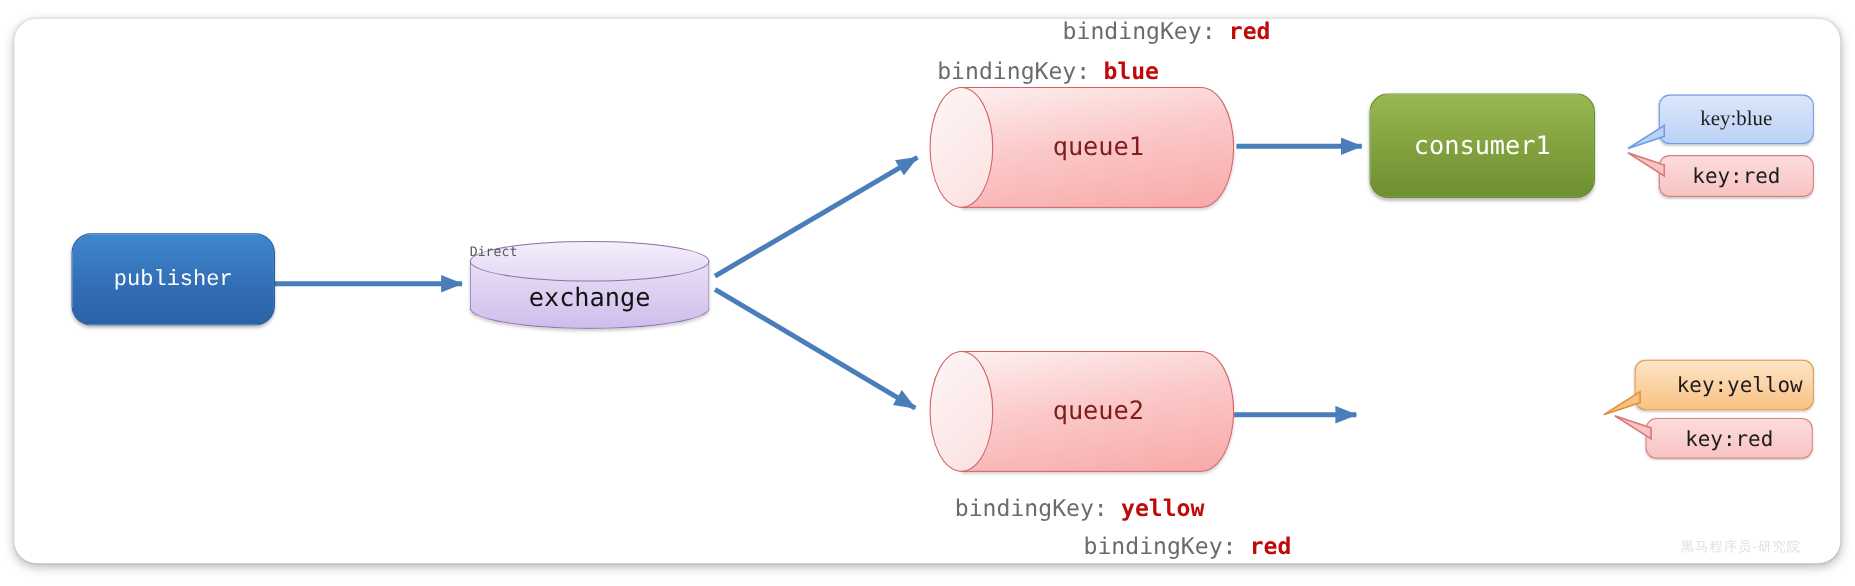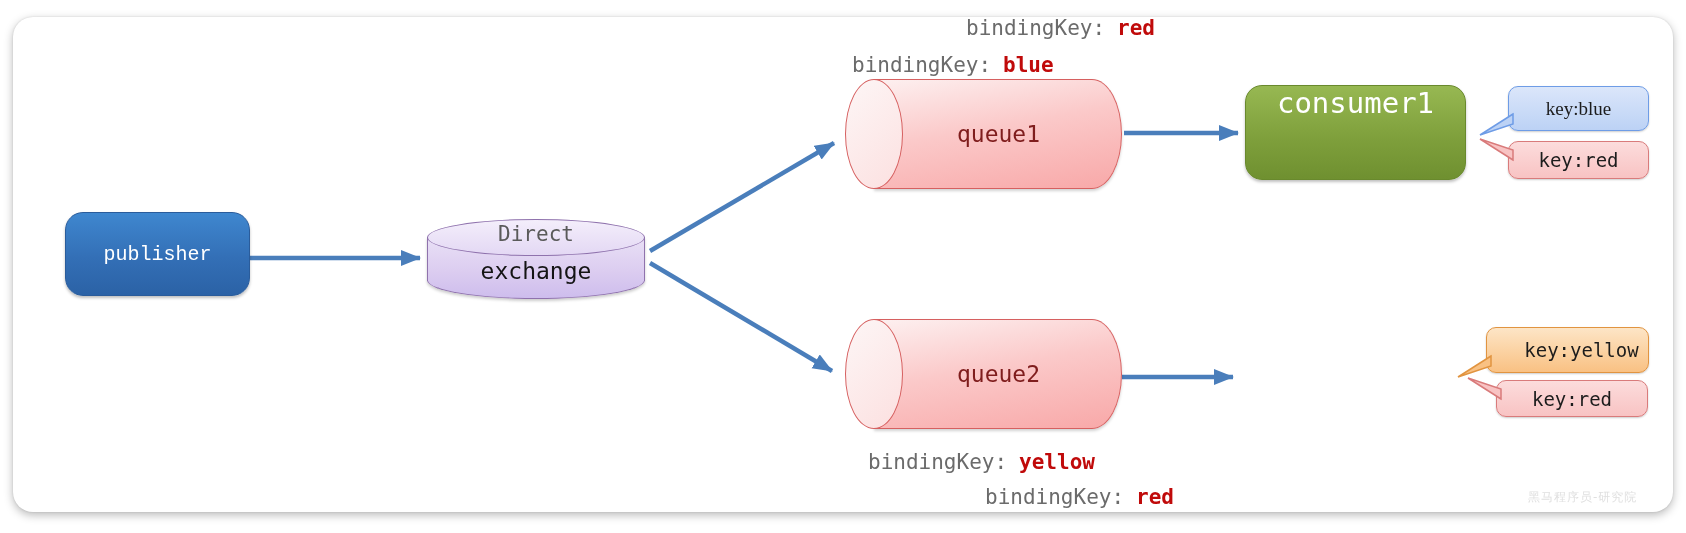--- a/index.html
+++ b/index.html
@@ -19,46 +19,46 @@
   
   .cyl-v{position:absolute;left:427px;top:219px;width:218px;height:80px;}
   .cv-body{position:absolute;left:0;top:18px;width:100%;height:62px;box-sizing:border-box;
            background:linear-gradient(180deg,#e9e0f6 0%,#dccdf0 55%,#cebded 100%);
            border:1.5px solid #8f72ad;border-top:none;
            border-radius:0 0 110px 110px / 0 0 19px 19px;
            box-shadow:0 2px 3px rgba(0,0,0,0.2);}
   .cv-top{position:absolute;left:0;top:0;width:100%;height:37px;box-sizing:border-box;
           background:linear-gradient(180deg,#f4eefb 0%,#e3d8f4 100%);
           border:1.5px solid #8f72ad;border-radius:50%;}
-  .cv-kind{position:absolute;left:0;top:3px;width:100%;text-align:center;
-           font-size:21px;color:#5a5a5a;}
+  .cv-kind{position:absolute;left:0;top:3px;width:100%;
+           font-size:12px;color:#5a5a5a;}
   .cv-name{position:absolute;left:0;top:39px;width:100%;text-align:center;
            font-size:23px;color:#141414;}
 
   
   .cyl-h{position:absolute;width:277px;height:110px;}
   .q1{left:845px;top:79px;} .q2{left:845px;top:319px;}
   .ch-body{position:absolute;left:29px;top:0;width:248px;height:110px;box-sizing:border-box;
            background:linear-gradient(170deg,#fdf0f0 0%,#fbc9c9 45%,#f8a8a8 100%);
            border:1.5px solid #d66060;border-left:none;
            border-radius:0 30px 30px 0 / 0 55px 55px 0;
            box-shadow:0 2px 3px rgba(0,0,0,0.18);}
   .ch-cap{position:absolute;left:0;top:0;width:58px;height:110px;box-sizing:border-box;
           background:linear-gradient(135deg,#fdf6f6 0%,#fce0e0 100%);
           border:1.5px solid #d66060;border-radius:50%;}
   .ch-name{position:absolute;left:30px;top:0;width:247px;height:110px;
            display:flex;align-items:center;justify-content:center;
            font-size:23px;color:#7f1d1d;}
 
   
-  .consumer{position:absolute;width:221px;height:95px;border-radius:17px;box-sizing:border-box;
+  .consumer{position:absolute;width:205px;height:95px;border-radius:17px;box-sizing:border-box;
             background:linear-gradient(180deg,#97b852 0%,#7fa03c 55%,#6f9030 100%);
             border:1.5px solid #69892d;
-            display:flex;justify-content:center;
-            color:#ffffff;font-size:29px;box-shadow:0 2px 3px rgba(0,0,0,0.25);}
+            display:flex;align-items:center;justify-content:center;
+            color:#ffffff;font-size:23px;box-shadow:0 2px 3px rgba(0,0,0,0.25);}
   .c1{left:1245px;top:85px;} .c2{left:1240px;top:330px;height:92px;}
 
   
   .tag{position:absolute;box-sizing:border-box;border-radius:10px;
        display:flex;align-items:center;justify-content:center;
        font-size:19px;color:#1c1c1c;box-shadow:0 1px 2px rgba(0,0,0,0.2);}
   .tag-blue{background:linear-gradient(180deg,#dbe6fa 0%,#bcd2f5 100%);border:1.5px solid #6e9ce6;font-family:Liberation Serif, serif;}
   .tag-red{background:linear-gradient(180deg,#fcdcdc 0%,#f8c3c3 100%);border:1.5px solid #d97b7b;}
   .tag-yellow{background:linear-gradient(180deg,#fde5c6 0%,#f9c183 100%);border:1.5px solid #e19440;}
   .t1{left:1508px;top:86px;width:141px;height:45px;}

